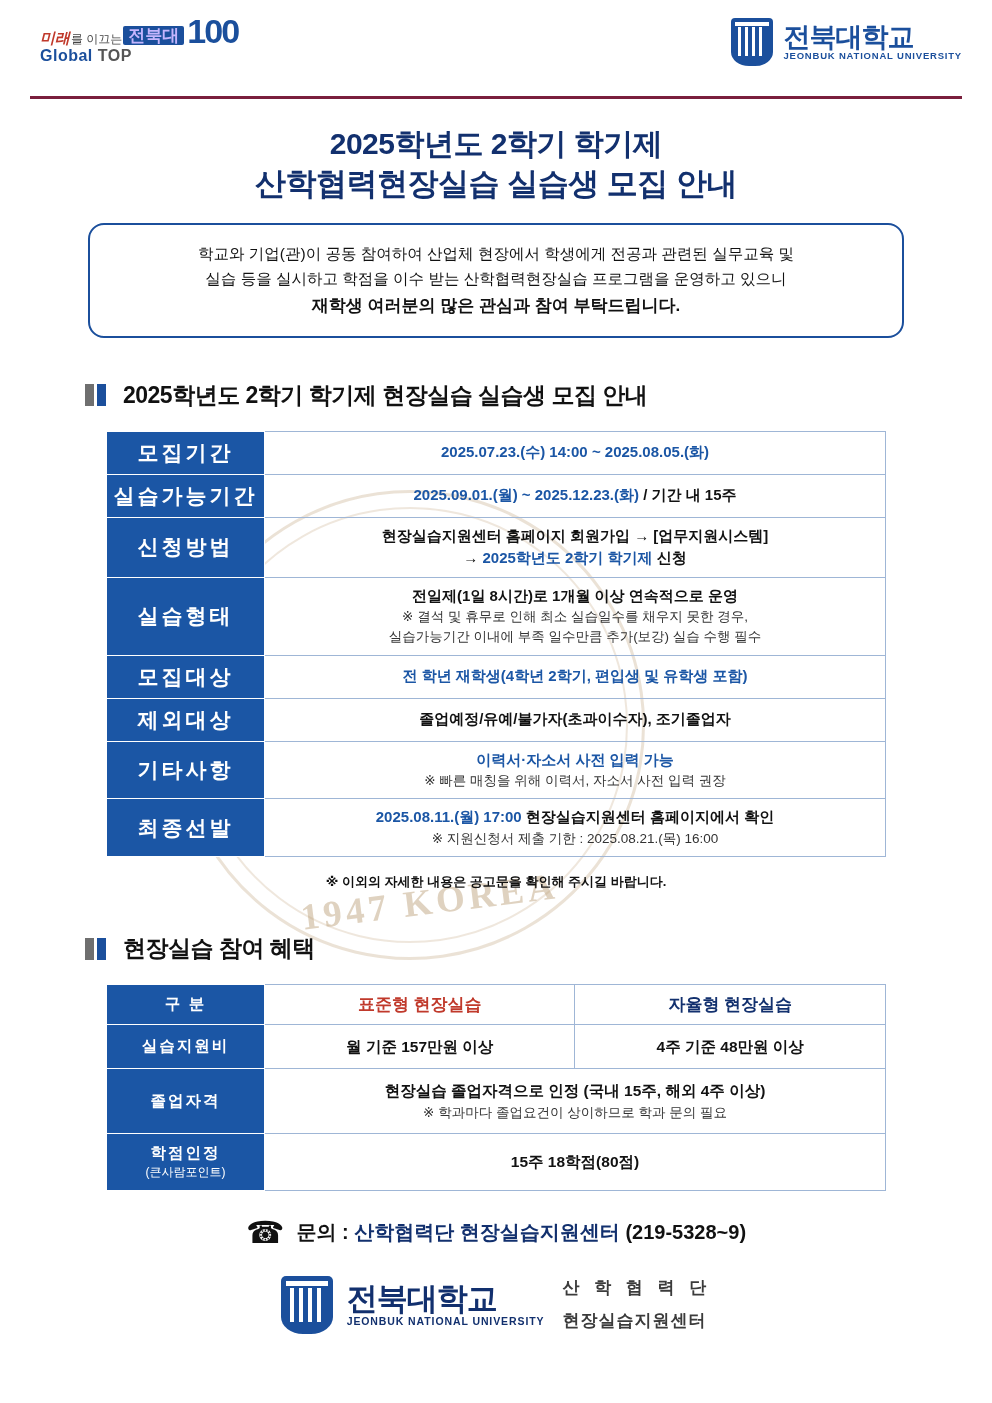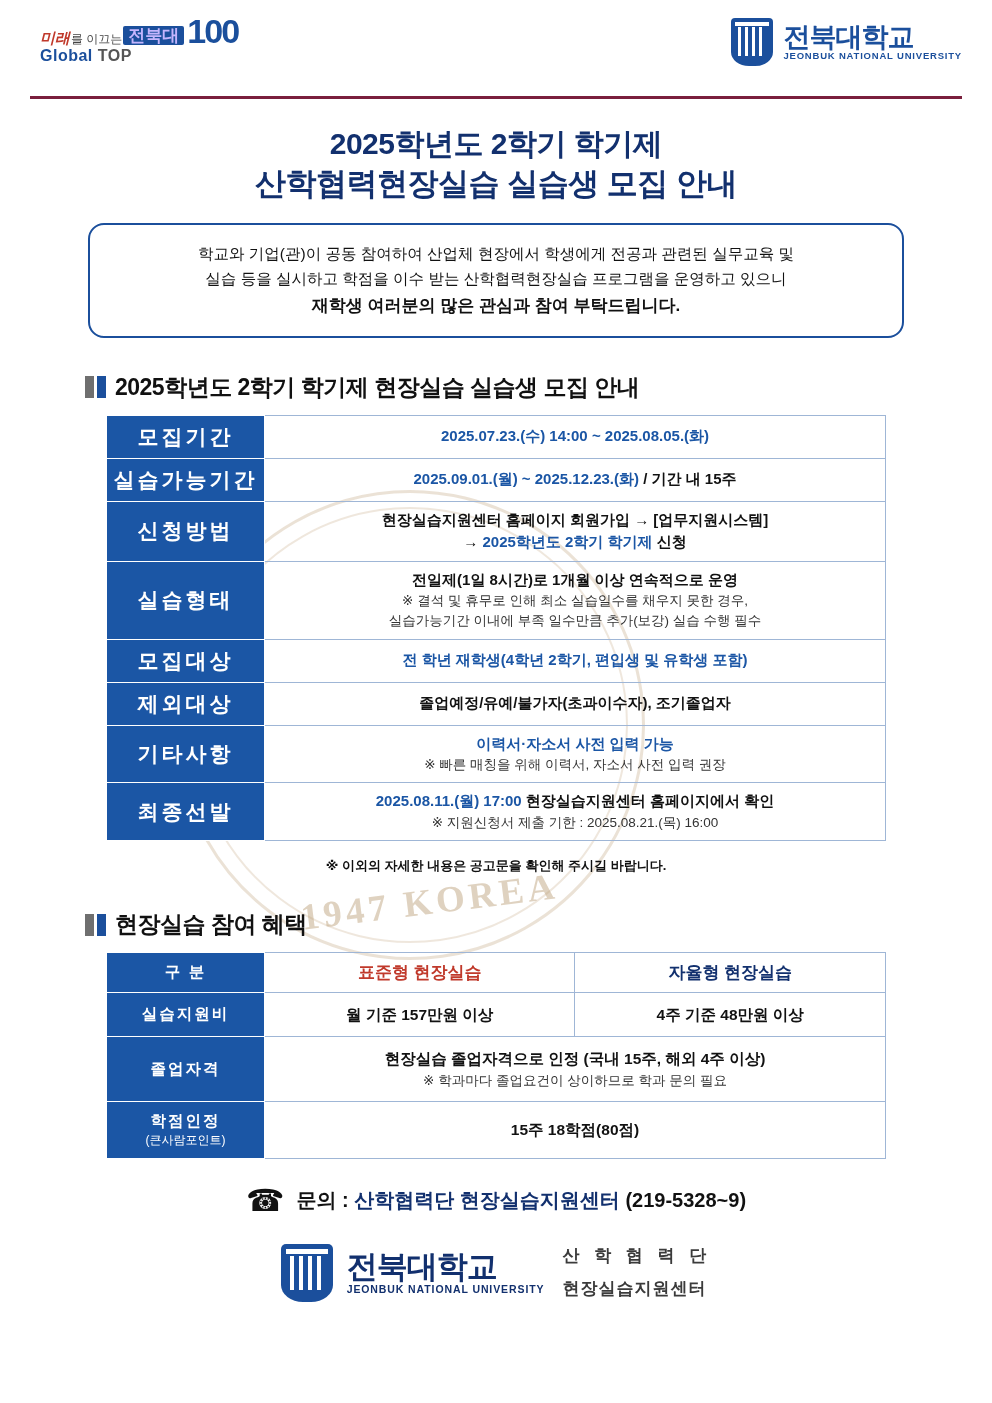--- a/index.html
+++ b/index.html
@@ -140,21 +140,21 @@
   
   .section-head {
     display: flex; align-items: center; gap: 9px;
     margin: 34px 0 12px 85px;
     position: relative; z-index: 2;
   }
   .sq { display:flex; gap:3px; }
   .sq i { display:block; width:9px; height:22px; background:#6f6f6f; }
   .sq i.b { background:#1b4f9c; }
   .section-head h2 {
-    margin:0; font-size: 23px; font-weight: bold; color:#111; letter-spacing:-0.5px;
+    margin:8px; font-size: 23px; font-weight: bold; color:#111; letter-spacing:-0.5px;
   }
 
   
   table {
     border-collapse: collapse;
     position: relative; z-index: 2;
     background: transparent;
   }
   .tbl1 { margin: 0 auto; width: 780px; }
   .tbl1 th {

